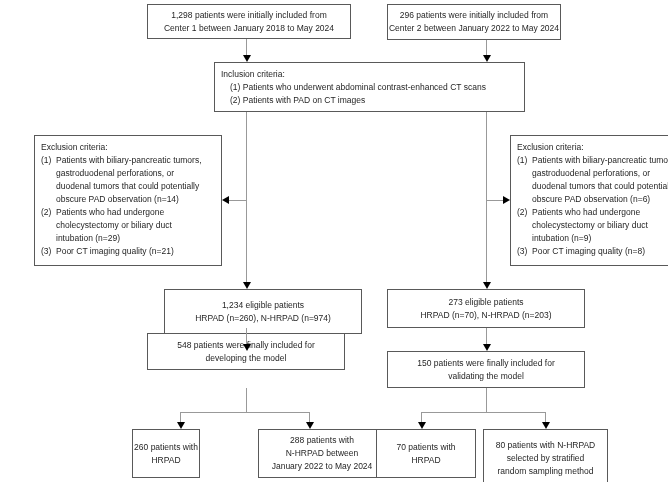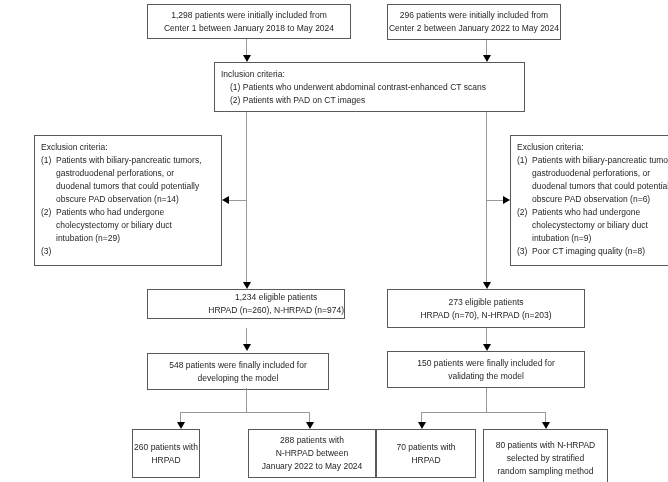--- a/index.html
+++ b/index.html
@@ -59,20 +59,21 @@
 obscure PAD observation (n=14)</span>
     </div>
     <div class="item">
       <span class="num">(2)</span>
       <span class="txt">Patients who had undergone
 cholecystectomy or biliary duct
 intubation (n=29)</span>
     </div>
     <div class="item">
       <span class="num">(3)</span>
+      <span class="txt">Poor CT imaging quality (n=21)</span>
     </div>
   </div>
 
   <div class="box crit" style="left:478px; top:135px; width:188px; height:131px;">
     <span class="title">Exclusion criteria:</span>
     <div class="item">
       <span class="num">(1)</span>
       <span class="txt">Patients with biliary-pancreatic tumors,
 gastroduodenal perforations, or
 duodenal tumors that could potentially
@@ -83,43 +84,43 @@
       <span class="txt">Patients who had undergone
 cholecystectomy or biliary duct
 intubation (n=9)</span>
     </div>
     <div class="item">
       <span class="num">(3)</span>
       <span class="txt">Poor CT imaging quality (n=8)</span>
     </div>
   </div>
 
-  <div class="box center" style="left:115px; top:289px; width:198px; height:30px;justify-content:flex-end;">
+  <div class="box center" style="left:132px; top:289px; width:198px; height:45px;">
     <span class="txt">1,234 eligible patients
 HRPAD (n=260), N-HRPAD (n=974)</span>
   </div>
   <div class="box center" style="left:355px; top:289px; width:198px; height:39px;">
     <span class="txt">273 eligible patients
 HRPAD (n=70), N-HRPAD (n=203)</span>
   </div>
 
-  <div class="box center" style="left:115px; top:353px; width:182px; height:37px;">
+  <div class="box center" style="left:115px; top:333px; width:198px; height:37px;">
     <span class="txt">548 patients were finally included for
 developing the model</span>
   </div>
   <div class="box center" style="left:355px; top:351px; width:198px; height:37px;">
     <span class="txt">150 patients were finally included for
 validating the model</span>
   </div>
 
   <div class="box center" style="left:100px; top:429px; width:68px; height:49px;">
     <span class="txt">260 patients with
 HRPAD</span>
   </div>
-  <div class="box center" style="left:216px; top:429px; width:128px; height:49px;">
+  <div class="box center" style="left:226px; top:429px; width:128px; height:49px;">
     <span class="txt">288 patients with
 N-HRPAD between
 January 2022 to May 2024</span>
   </div>
   <div class="box center" style="left:344px; top:429px; width:100px; height:49px;">
     <span class="txt">70 patients with
 HRPAD</span>
   </div>
   <div class="box center" style="left:451px; top:429px; width:125px; height:58px;">
     <span class="txt">80 patients with N-HRPAD

